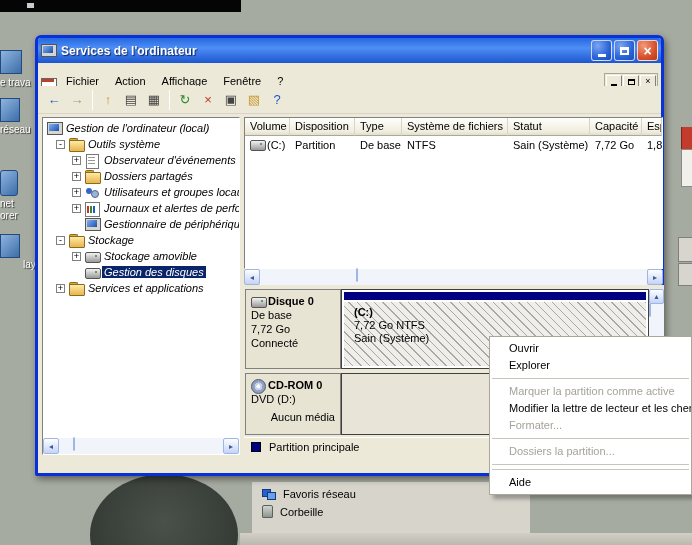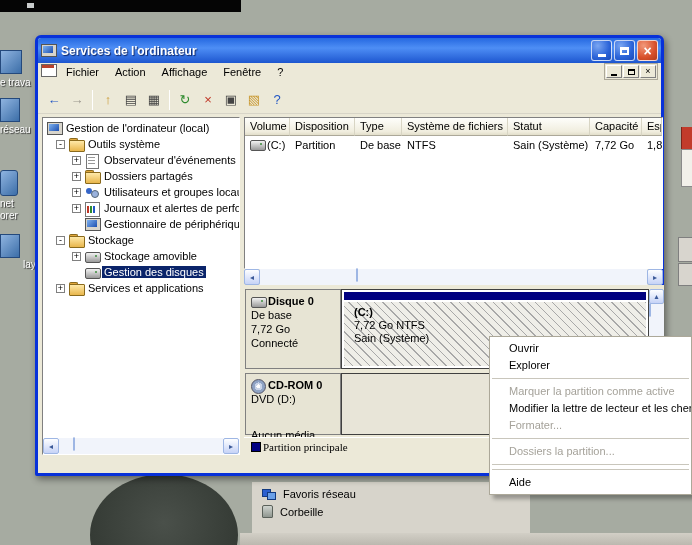--- a/index.html
+++ b/index.html
@@ -60,21 +60,21 @@
   .title { font-weight:bold; color:#fff; font-size:12px; text-shadow:1px 1px 1px rgba(10,30,90,.9); white-space:nowrap; }
   .tb-btns { margin-left:auto; display:flex; gap:2px; }
   .tbtn { width:21px; height:21px; border:1px solid rgba(255,255,255,.75); border-radius:3px;
           display:flex; align-items:center; justify-content:center; color:#fff; }
   .tbtn.minb, .tbtn.maxb { background:radial-gradient(circle at 30% 25%, #7AA6F2, #2B63D8 60%, #1B4BB8); }
   .tbtn.closeb { background:radial-gradient(circle at 30% 25%, #F2997A, #D8502B 60%, #B03A1B); font-size:14px; font-weight:bold; }
   .g-min { width:8px; height:3px; background:#fff; margin-top:10px; }
   .g-max { width:9px; height:8px; border:2px solid #fff; border-top-width:3px; }
 
   .menubar { position:absolute; left:0; top:25px; width:100%; height:28px; background:#ECE9D8;
-             display:flex; align-items:flex-start; padding:0 3px; border-bottom:1px solid #fff; }
+             display:flex; align-items:flex-end; padding:0 3px; border-bottom:1px solid #fff; }
   .mitem { padding:3px 8px; }
   .mdi-controls { margin-left:auto; display:flex; border:1px solid #ACA899; padding:1px; gap:1px; background:#ECE9D8; }
   .mbtn { width:16px; height:13px; border:1px solid; border-color:#fff #808080 #808080 #fff; background:#ECE9D8;
           display:flex; align-items:center; justify-content:center; font-size:9px; line-height:1; }
   .gm-min { width:6px; height:2px; background:#000; margin-top:6px; }
   .gm-max { width:7px; height:6px; border:1px solid #000; border-top-width:2px; }
 
   .toolbar { position:absolute; left:0; top:48px; width:100%; height:28px; background:#ECE9D8;
              border-bottom:1px solid #D8D5C8; display:flex; align-items:center; padding:0 5px; gap:1px; }
   .titem { width:22px; height:20px; display:flex; align-items:center; justify-content:center; font-size:13px; }
@@ -85,21 +85,21 @@
 
   
   .tree-panel { position:absolute; left:4px; top:3px; width:198px; height:338px; background:#fff;
                 border:1px solid; border-color:#808080 #fff #fff #808080; overflow:hidden; }
   .tree-rows { padding-top:2px; }
   .trow { height:16px; display:flex; align-items:center; white-space:nowrap; }
   .lvl0{padding-left:4px}.lvl1{padding-left:13px}.lvl2{padding-left:29px}
   .tg { width:9px; height:9px; border:1px solid #808080; background:#fff; font-size:9px; line-height:7px;
         text-align:center; margin-right:4px; flex:none; }
   .tg.none { border:none; background:transparent; }
-  .tlabel { padding:0 2px; }
+  .tlabel { padding:0 2px;font-style:italic; }
   .trow.sel .tlabel { background:#0A246A; color:#fff; }
 
   
   .hscroll { display:flex; height:16px; }
   .vscroll { display:flex; flex-direction:column; width:15px; }
   .sbtn { width:16px; height:16px; flex:none; background:linear-gradient(#FDFEFF,#C6D3F7); border:1px solid #9EB6E4;
           border-radius:2px; display:flex; align-items:center; justify-content:center; font-size:8px; color:#3B5998; }
   .vscroll .sbtn { width:15px; height:15px; }
   .strack { flex:1; background:#F1F4FB; position:relative; }
   .sthumb { height:100%; background:linear-gradient(#FEFEFF,#C9D6F8); border:1px solid #9EB6E4; border-radius:2px; }
@@ -131,21 +131,21 @@
   .dbody { position:absolute; left:96px; top:0; right:0; height:100%; border:1px solid #404040; background:#fff; }
   .pband { position:absolute; left:2px; right:2px; top:2px; height:8px; background:#000080; }
   .pbody { position:absolute; left:2px; right:2px; top:12px; bottom:2px;
            background:repeating-linear-gradient(45deg, #a8a8a8 0 1px, transparent 1px 6px), #EFEEE8;
            padding:4px 0 0 10px; line-height:13px; }
   .pname { font-weight:bold; }
   .cdbody { background:#E8E5D8; }
   .gfx-vscroll { position:absolute; right:0; top:4px; height:146px; }
 
   .legend { position:absolute; left:206px; top:323px; width:419px; height:18px; background:#ECE9D8;
-            border-top:1px solid #fff; display:flex; align-items:center; gap:2px; padding-left:7px;font-family:Liberation Serif, serif; }
+            border-top:1px solid #fff; display:flex; align-items:center; gap:8px; padding-left:7px; }
   .lg-sq { width:10px; height:10px; background:#000080; border:1px solid #000; flex:none; }
 
   
   .ctx { position:absolute; left:489px; top:336px; width:203px; background:#fff; border:1px solid #ACA899;
          box-shadow:4px 4px 4px rgba(0,0,0,.3); padding:3px 0; z-index:60; overflow:hidden; }
   .citem { height:17px; line-height:17px; padding-left:19px; white-space:nowrap; overflow:hidden; }
   .citem.dis { color:#A5A29A; }
   .csep { height:1px; background:#C9C6BC; margin:4px 2px; }
 </style>
 </head>
@@ -351,21 +351,21 @@
             </div>
           </div>
         </div>
         <div class="drow drow2">
           <div class="dhead">
             <div class="dname">
                 <span class="ic ic-cd"></span>
                 <span>CD-ROM 0</span>
               </div>
             <div>DVD (D:)</div>
-            <div style="margin-top:22px;">Aucun média</div>
+            <div style="margin-top:4px;text-align:right;">Aucun média</div>
           </div>
           <div class="dbody cdbody"></div>
         </div>
         <div class="vscroll gfx-vscroll">
           <span class="sbtn">▴</span>
           <span class="strack"><span class="sthumb"></span></span>
           <span class="sbtn">▾</span>
         </div>
       </div>
 

